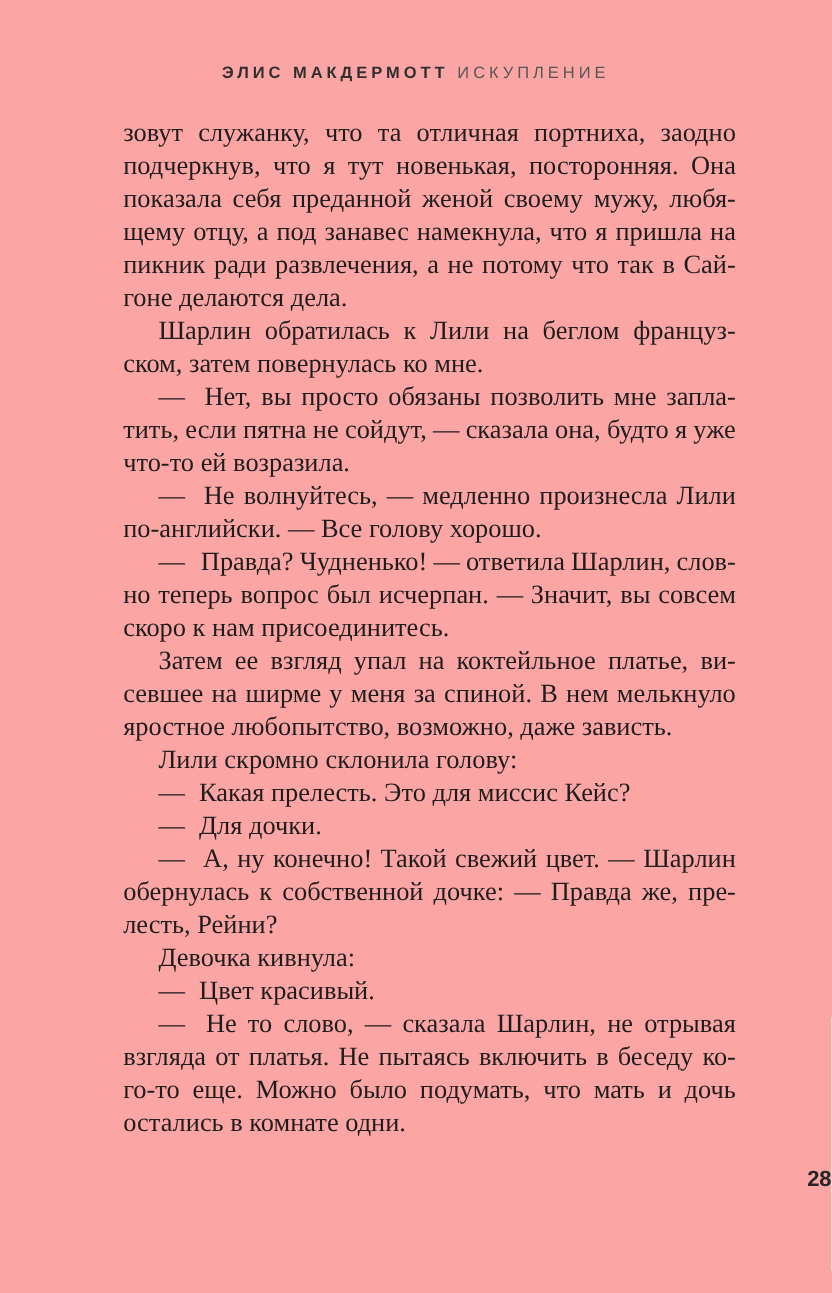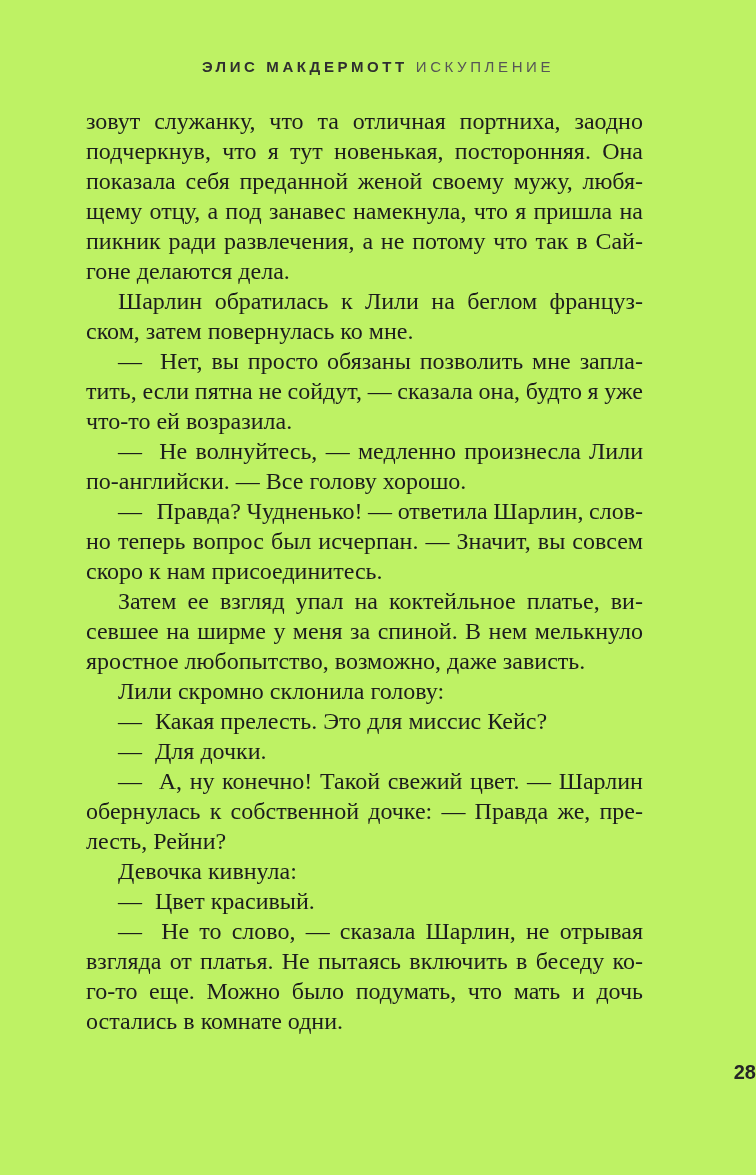--- a/index.html
+++ b/index.html
@@ -1,20 +1,20 @@
 <!DOCTYPE html>
 <html lang="ru"><head>
 <meta charset="utf-8">
 <style>
   html, body { margin: 0; padding: 0; background: #ffffff; }
   .page {
     position: relative;
     width: 756px;
     height: 1175px;
-    background: #bef264;
+    background: #fca5a5;
     overflow: hidden;
     font-family: "Liberation Serif", serif;
   }
   
   .running-header {
     position: absolute;
     top: 58px;
     left: 0;
     width: 756px;
     text-align: center;
@@ -24,21 +24,21 @@
     letter-spacing: 3.6px;
     white-space: nowrap;
     user-select: none;
   }
   .running-header .author { font-weight: 700; color: #2f2f2f; margin-right: 8px; }
   .running-header .title  { font-weight: 400; color: #565656; }
   
   .book-text {
     position: absolute;
     top: 106px;
-    left: 86px;
+    left: 112px;
     width: 557px;
     font-size: 24px;
     color: #1d1d1d;
   }
   .para { margin: 0; }
   .line { height: 30px; line-height: 30px; white-space: nowrap; }
   .line.just { display: flex; justify-content: space-between; }
   .line.just span { white-space: pre; flex: 0 0 auto; }
   .line.indent { padding-left: 32px; }
   .line .dash { margin-right: 9px; }

